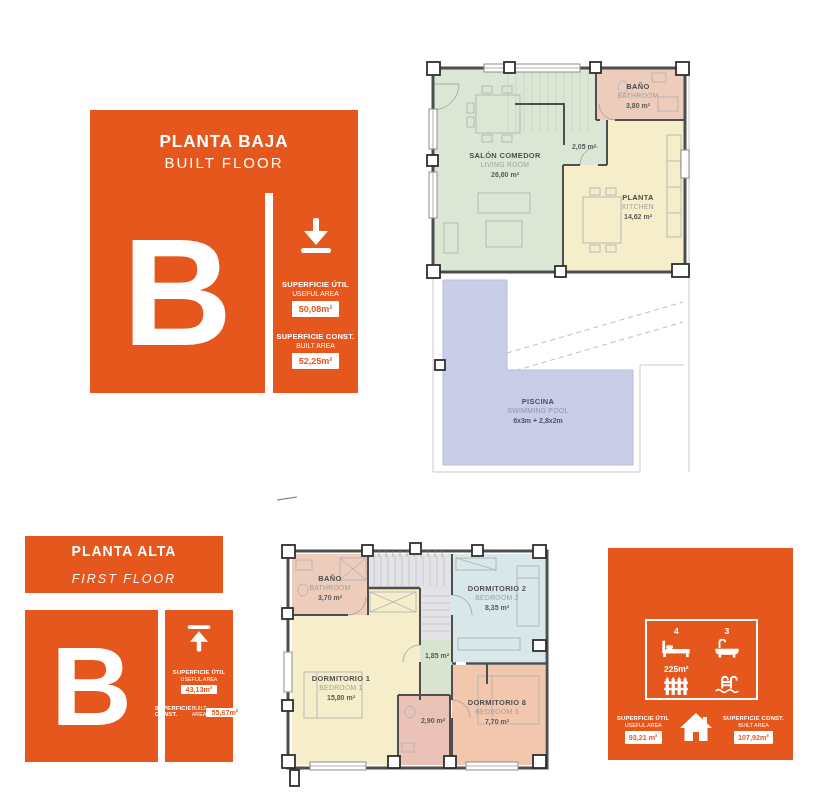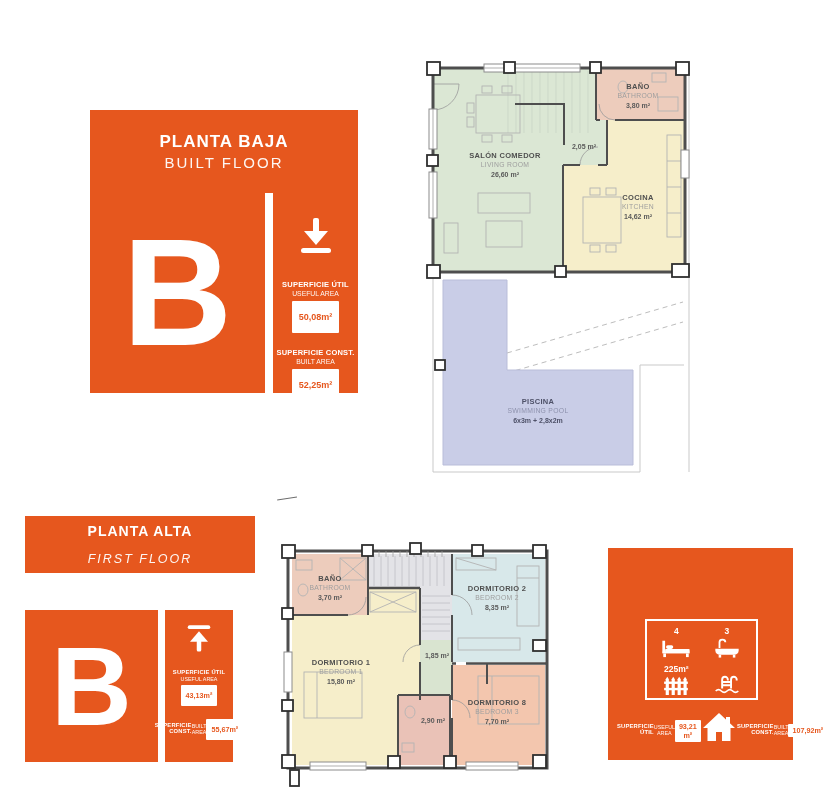--- a/index.html
+++ b/index.html
@@ -9,53 +9,53 @@
   .abs{position:absolute;}
   .page{position:relative;width:830px;height:800px;background:#fff;}
 
   
   .panel{background:var(--accent);color:#fff;}
   .hdr{display:flex;flex-direction:column;align-items:center;justify-content:center;text-align:center;}
   .hdr .t-es{font-weight:700;letter-spacing:1px;}
   .hdr .t-en{font-weight:400;letter-spacing:2px;opacity:.95;}
   .bigb{display:flex;align-items:center;justify-content:center;font-weight:700;}
   .sidecol{display:flex;flex-direction:column;align-items:center;}
-  .lbl-es{font-weight:700;letter-spacing:.2px;text-align:right;}
+  .lbl-es{font-weight:700;letter-spacing:.2px;text-align:left;}
   .lbl-en{font-weight:400;opacity:.95;text-align:center;}
   .valbox{background:#fff;color:var(--accent);font-weight:700;border-radius:1px;text-align:center;}
 
   
   .gp-hdr{left:90px;top:110px;width:268px;height:83px;}
   .gp-hdr .t-es{font-size:17px;} .gp-hdr .t-en{font-size:15px;margin-top:2px;}
   .gp-b{left:90px;top:192px;width:175px;height:201px;font-size:152px;}
   .gp-side{left:273px;top:192px;width:85px;height:201px;padding-top:24px;}
   .gp-side .lbl-es{font-size:7.5px;} .gp-side .lbl-en{font-size:6.8px;margin-top:1px;}
-  .gp-side .valbox{font-size:9px;padding:11px 7px;margin-top:4px;}
+  .gp-side .valbox{font-size:9px;padding:3px 7px;margin-top:4px;}
   .gp-side .grp1{margin-top:20px;display:flex;flex-direction:column;align-items:center;}
   .gp-side .grp2{margin-top:15px;display:flex;flex-direction:column;align-items:center;}
 
   
-  .fp-hdr{left:25px;top:516px;width:230px;height:57px;}
+  .fp-hdr{left:25px;top:536px;width:198px;height:57px;}
   .fp-hdr .t-es{font-size:14px;} .fp-hdr .t-en{font-size:12.5px;margin-top:13px;font-style:italic;}
   .fp-b{left:25px;top:610px;width:133px;height:152px;font-size:112px;}
   .fp-side{left:165px;top:610px;width:68px;height:152px;padding-top:13px;}
   .fp-side .lbl-es{font-size:5.8px;} .fp-side .lbl-en{font-size:5.4px;margin-top:1px;}
-  .fp-side .valbox{font-size:7.2px;padding:6px 5px;margin-top:3px;}
+  .fp-side .valbox{font-size:7.2px;padding:0 5px;margin-top:3px;}
   .fp-side .grp1{margin-top:12px;display:flex;flex-direction:column;align-items:center;}
   .fp-side .grp2{margin-top:10px;display:flex;flex-direction:row;align-items:center;}
 
   
   .sum{left:608px;top:548px;width:185px;height:212px;}
   .sum-title{position:absolute;left:0;right:0;top:10px;text-align:center;font-size:40px;font-weight:700;letter-spacing:1px;}
   .iconbox{position:absolute;left:37px;top:71px;width:113px;height:81px;border:2px solid #fff;
     display:grid;grid-template-columns:1fr 1fr;grid-template-rows:1fr 1fr;padding:5px 4px 7px;}
   .cell{display:flex;flex-direction:column;align-items:center;justify-content:flex-end;}
   .cell .num{font-size:8.5px;font-weight:700;margin-bottom:2px;}
   .sum-bottom{position:absolute;left:9px;right:9px;top:163px;display:flex;align-items:center;justify-content:space-between;}
-  .stack{display:flex;flex-direction:row;align-items:center;}
+  .stack{display:flex;flex-direction:column;align-items:center;}
   .stack .lbl-es{font-size:5.8px;} .stack .lbl-en{font-size:5.4px;margin-top:1px;}
   .stack .valbox{font-size:7.2px;padding:2px 4px;margin-top:3px;}
 
   
   .rlabel{position:absolute;transform:translate(-50%,-50%);text-align:center;white-space:nowrap;line-height:1.3;}
   .rn{display:block;font-size:7.5px;font-weight:700;color:#4f4f4f;letter-spacing:.3px;}
   .re{display:block;font-size:6.8px;color:#9e9e9e;letter-spacing:.3px;}
   .ra{display:block;font-size:7px;font-weight:700;color:#5a5a5a;}
   .pool-l .rn{color:#4e5168;} .pool-l .re{color:#8e92ad;} .pool-l .ra{color:#4e5168;}
   .stray{left:277px;top:497px;width:20px;height:2px;border-bottom:1.5px solid #6d6d6d;transform:rotate(-8deg);}
@@ -183,21 +183,21 @@
       <span class="rn">SALÓN COMEDOR</span>
       <span class="re">LIVING ROOM</span>
       <span class="ra">26,60 m²</span>
     </div>
     <div class="rlabel" style="left:218px;top:41px;">
       <span class="rn">BAÑO</span>
       <span class="re">BATHROOM</span>
       <span class="ra">3,80 m²</span>
     </div>
     <div class="rlabel" style="left:218px;top:152px;">
-      <span class="rn">COCINA</span>
+      <span class="rn">PLANTA</span>
       <span class="re">KITCHEN</span>
       <span class="ra">14,62 m²</span>
     </div>
     <div class="rlabel" style="left:164px;top:92px;">
       <span class="ra">2,05 m²</span>
     </div>
     <div class="rlabel pool-l" style="left:118px;top:356px;">
       <span class="rn">PISCINA</span>
       <span class="re">SWIMMING POOL</span>
       <span class="ra">6x3m + 2,8x2m</span>
@@ -321,21 +321,21 @@
     <div class="rlabel" style="left:60px;top:48px;">
       <span class="rn">BAÑO</span>
       <span class="re">BATHROOM</span>
       <span class="ra">3,70 m²</span>
     </div>
     <div class="rlabel" style="left:227px;top:58px;">
       <span class="rn">DORMITORIO 2</span>
       <span class="re">BEDROOM 2</span>
       <span class="ra">8,35 m²</span>
     </div>
-    <div class="rlabel" style="left:63px;top:132px;padding-left:16px;">
+    <div class="rlabel" style="left:63px;top:148px;padding-left:16px;">
       <span class="rn">DORMITORIO 1</span>
       <span class="re">BEDROOM 1</span>
       <span class="ra">15,80 m²</span>
     </div>
     <div class="rlabel" style="left:167px;top:116px;">
       <span class="ra">1,85 m²</span>
     </div>
     <div class="rlabel" style="left:163px;top:181px;">
       <span class="ra">2,90 m²</span>
     </div>

